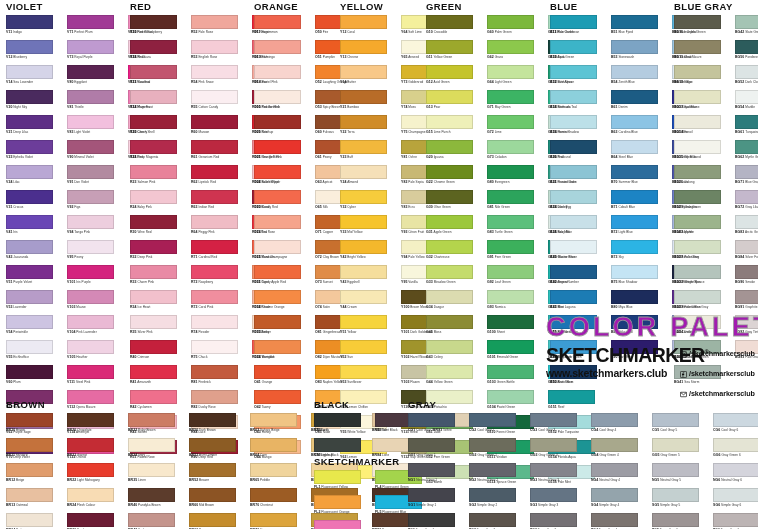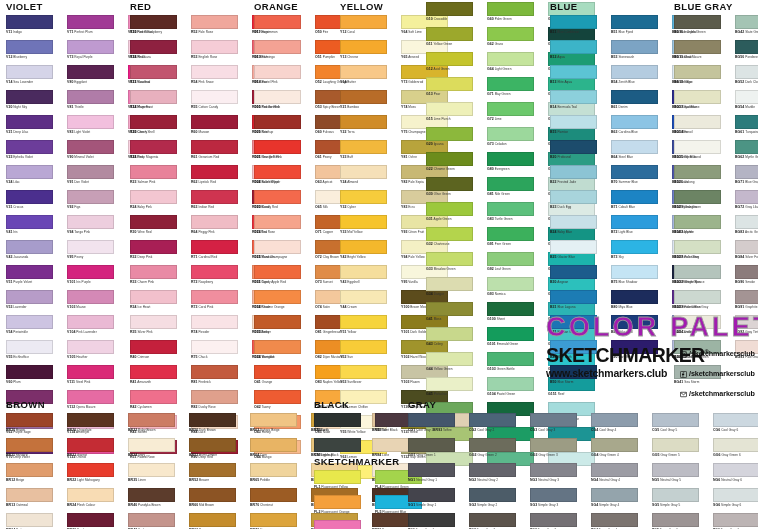--- a/index.html
+++ b/index.html
@@ -770,20 +770,21 @@
               <div class="lab"><span class="code">Y111</span> <span class="nm">Reed</span></div>
             </div>
             <div class="cell">
               <span class="sw" style="background: rgb(172, 168, 112);"></span>
               <div class="lab"><span class="code">Y112</span> <span class="nm">Sap Green</span></div>
             </div>
           </div>
         </div>
       </div>
       <div class="group" style="left: 426px; top: 2px;">
+        <div class="group-title">GREEN</div>
         <div class="cols">
           <div class="col">
             <div class="cell">
               <span class="sw" style="background: rgb(108, 108, 28);"></span>
               <div class="lab"><span class="code">G10</span> <span class="nm">Crocodile</span></div>
             </div>
             <div class="cell">
               <span class="sw" style="background: rgb(156, 168, 44);"></span>
               <div class="lab"><span class="code">G11</span> <span class="nm">Yellow Green</span></div>
             </div>

